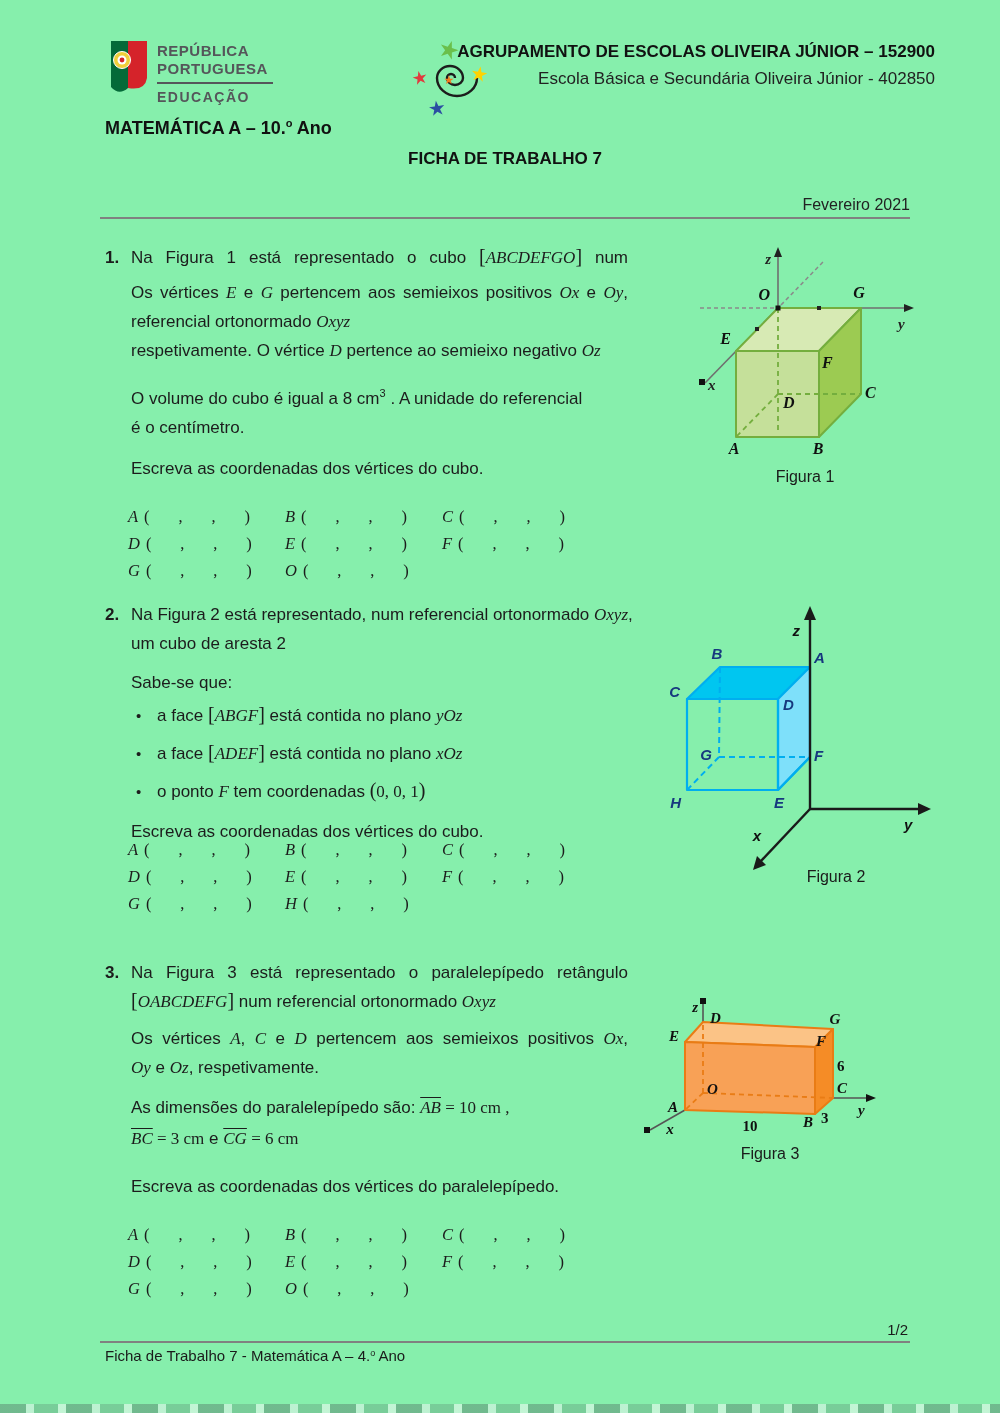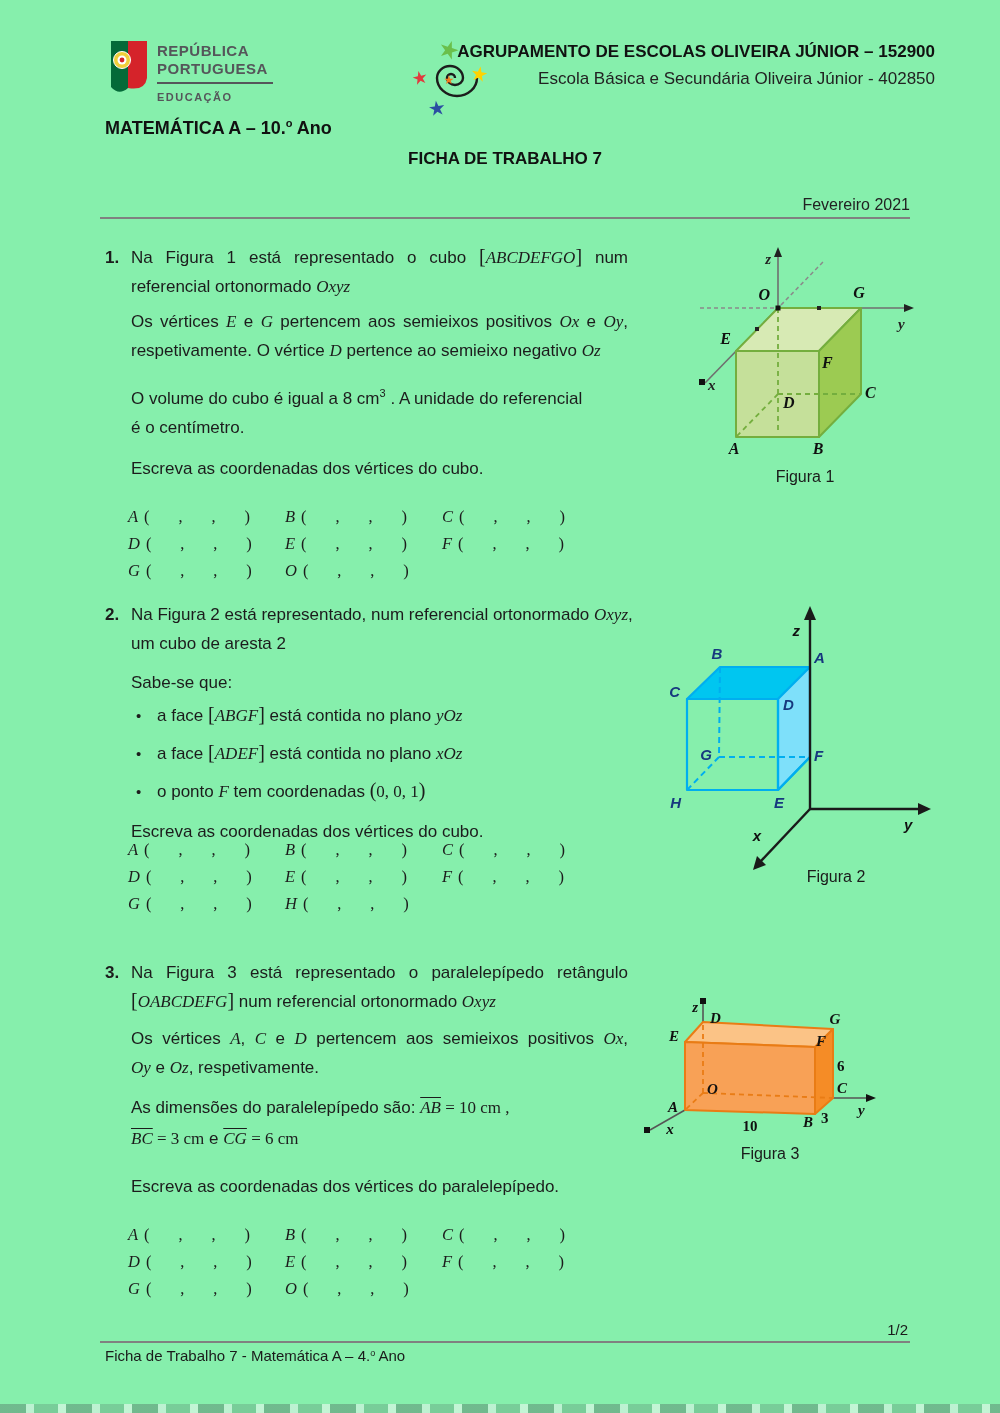--- a/index.html
+++ b/index.html
@@ -2,21 +2,21 @@
 <html><head>
 <meta charset="utf-8">
 <style>
   html,body{margin:0;padding:0;background:#fff;}
   .page{position:relative;width:1000px;height:1413px;background:#86efac;
         font-family:"Liberation Sans",sans-serif;color:#1c1c1c;overflow:hidden;}
   .abs{position:absolute;}
   
   .gov-text{font-weight:bold;color:#55565a;font-size:15px;line-height:18px;letter-spacing:.5px;}
   .gov-rule{height:2px;background:#55565a;width:116px;margin:4px 0 4px 0;}
-  .gov-edu{font-weight:bold;color:#55565a;font-size:11px;letter-spacing:1.5px;}
+  .gov-edu{font-weight:bold;color:#55565a;font-size:14px;letter-spacing:1.5px;}
   .school1{font-weight:bold;font-size:17px;color:#111;}
   .school2{font-size:17px;color:#222;}
   .subject{font-weight:bold;font-size:18px;color:#111;text-align:right;}
   .sheet-title{font-weight:bold;font-size:17px;color:#111;text-align:center;}
   .date{font-size:16px;color:#222;}
   .rule{height:2px;background:#808080;}
   
   .qline{font-size:17px;line-height:29px;}
   .just{text-align:justify;text-align-last:justify;}
   .nw{white-space:nowrap;}
@@ -81,22 +81,22 @@
   <div class="abs school1" style="right:65px;top:42px;">AGRUPAMENTO DE ESCOLAS OLIVEIRA JÚNIOR – 152900</div>
   <div class="abs school2" style="right:65px;top:69px;">Escola Básica e Secundária Oliveira Júnior - 402850</div>
 
   <div class="abs subject" style="left:105px;top:117px;"><span>MATEMÁTICA A – 10.</span><span class="sup">o</span><span> Ano</span></div>
   <div class="abs sheet-title" style="left:100px;top:149px;width:810px;">FICHA DE TRABALHO 7</div>
   <div class="abs date" style="right:90px;top:196px;">Fevereiro 2021</div>
   <div class="abs rule" style="left:100px;top:217px;width:810px;"></div>
 
   <div class="abs" style="left:105px;top:243px;width:523px;">
     <div class="qline just"><span class="qnum">1.</span><span>Na Figura 1 está representado o cubo </span><span class="br">[</span><span class="m">ABCDEFGO</span><span class="br">]</span><span> num</span></div>
+    <div class="qline just ind" style="margin-top:6px;"><span>Os vértices </span><span class="m">E</span><span> e </span><span class="m">G</span><span> pertencem aos semieixos positivos </span><span class="m">Ox</span><span> e </span><span class="m">Oy</span><span>,</span></div>
     <div class="qline nw ind"><span>referencial ortonormado </span><span class="m">Oxyz</span></div>
-    <div class="qline just ind" style="margin-top:6px;"><span>Os vértices </span><span class="m">E</span><span> e </span><span class="m">G</span><span> pertencem aos semieixos positivos </span><span class="m">Ox</span><span> e </span><span class="m">Oy</span><span>,</span></div>
     <div class="qline nw ind"><span>respetivamente. O vértice </span><span class="m">D</span><span> pertence ao semieixo negativo </span><span class="m">Oz</span></div>
     <div class="qline nw ind" style="margin-top:14px;"><span>O volume do cubo é igual a  8 cm</span><span class="sup">3</span><span> . A unidade do referencial</span></div>
     <div class="qline nw ind">é o centímetro.</div>
     <div class="qline nw ind" style="margin-top:12px;">Escreva as coordenadas dos vértices do cubo.</div>
   </div>
 
   <div class="abs" style="left:128px;top:503px;">
     <div class="crow">
       <span class="ccell"><span class="cl">A</span><span class="ct">(       ,       ,       )</span></span>
       <span class="ccell"><span class="cl">B</span><span class="ct">(       ,       ,       )</span></span>

